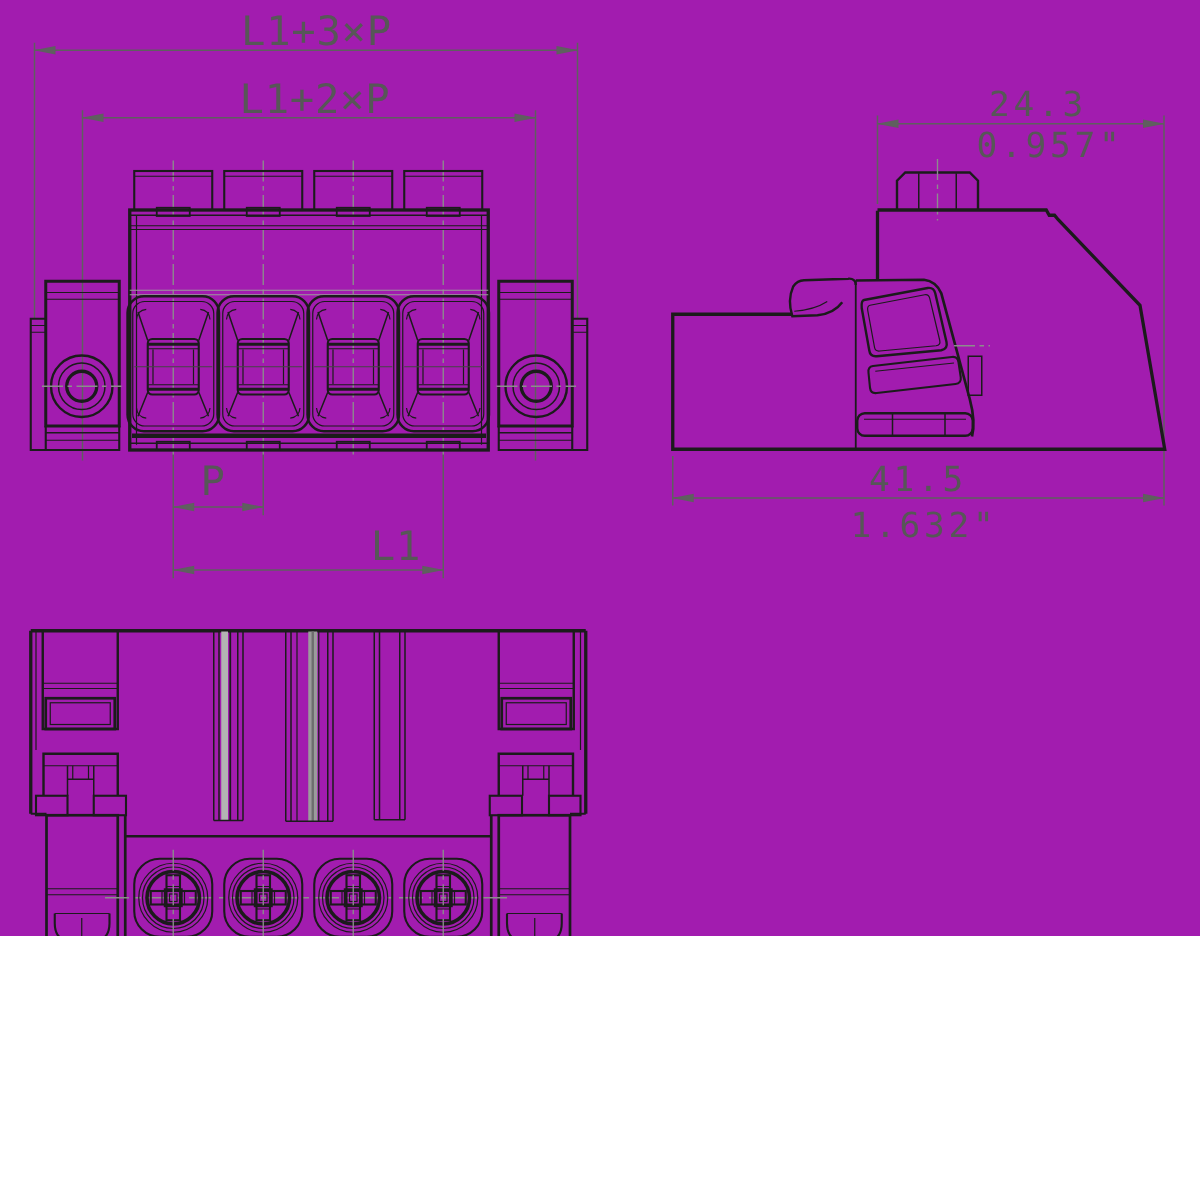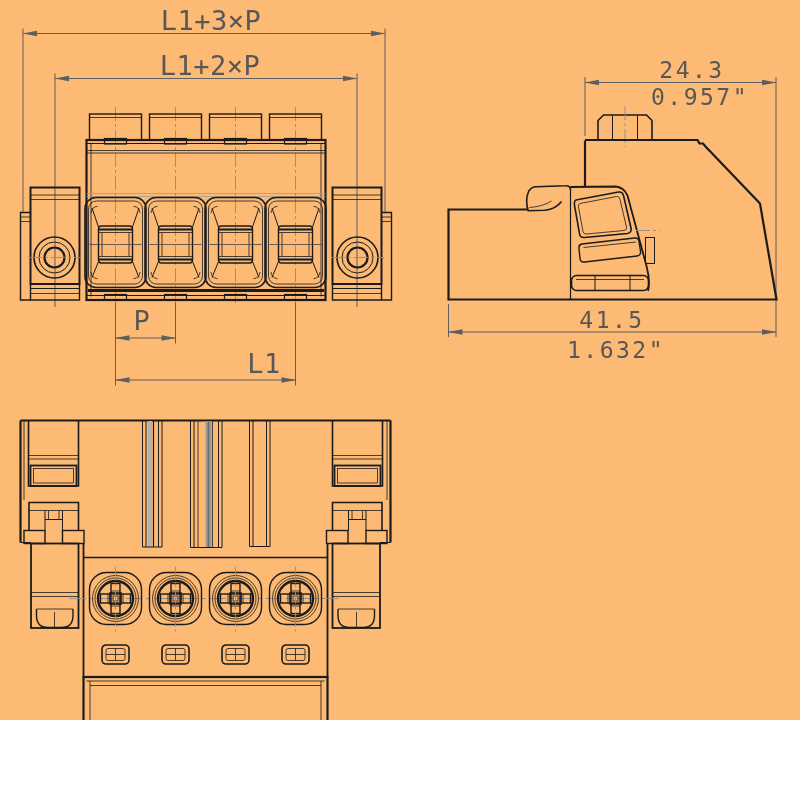--- a/index.html
+++ b/index.html
@@ -1,16 +1,16 @@
 <!DOCTYPE html>
 <html><head>
 <meta charset="utf-8">
 <style>
   html,body{margin:0;padding:0;background:#ffffff;}
-  .sheet{width:800px;height:720px;background:#fdba74;position:relative;overflow:hidden;}
+  .sheet{width:800px;height:624px;background:#a21caf;position:relative;overflow:hidden;}
   svg{display:block;}
   
   .k{stroke:#1b1b1b;fill:none;stroke-linecap:butt;stroke-linejoin:miter;}
   .w08{stroke-width:.8}.w10{stroke-width:1}.w12{stroke-width:1.2}.w14{stroke-width:1.4}
   .w16{stroke-width:1.6}.w18{stroke-width:1.8}.w20{stroke-width:2}.w22{stroke-width:2.2}
   .w24{stroke-width:2.4}.w30{stroke-width:3}
   
   .dim{stroke:#5f5f5f;stroke-width:1;fill:none;}
   
   .cl{stroke:#8c8c8c;stroke-width:.9;fill:none;stroke-dasharray:14 3 3 3;}

